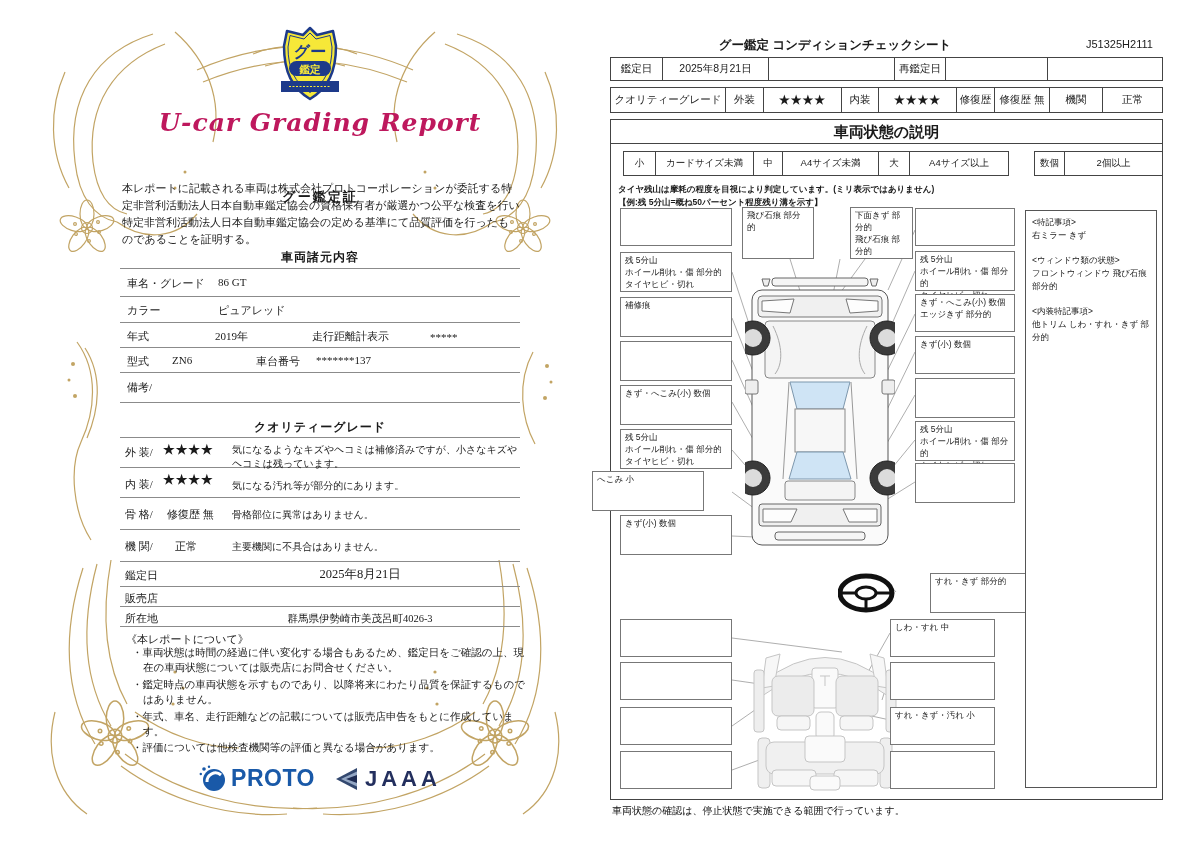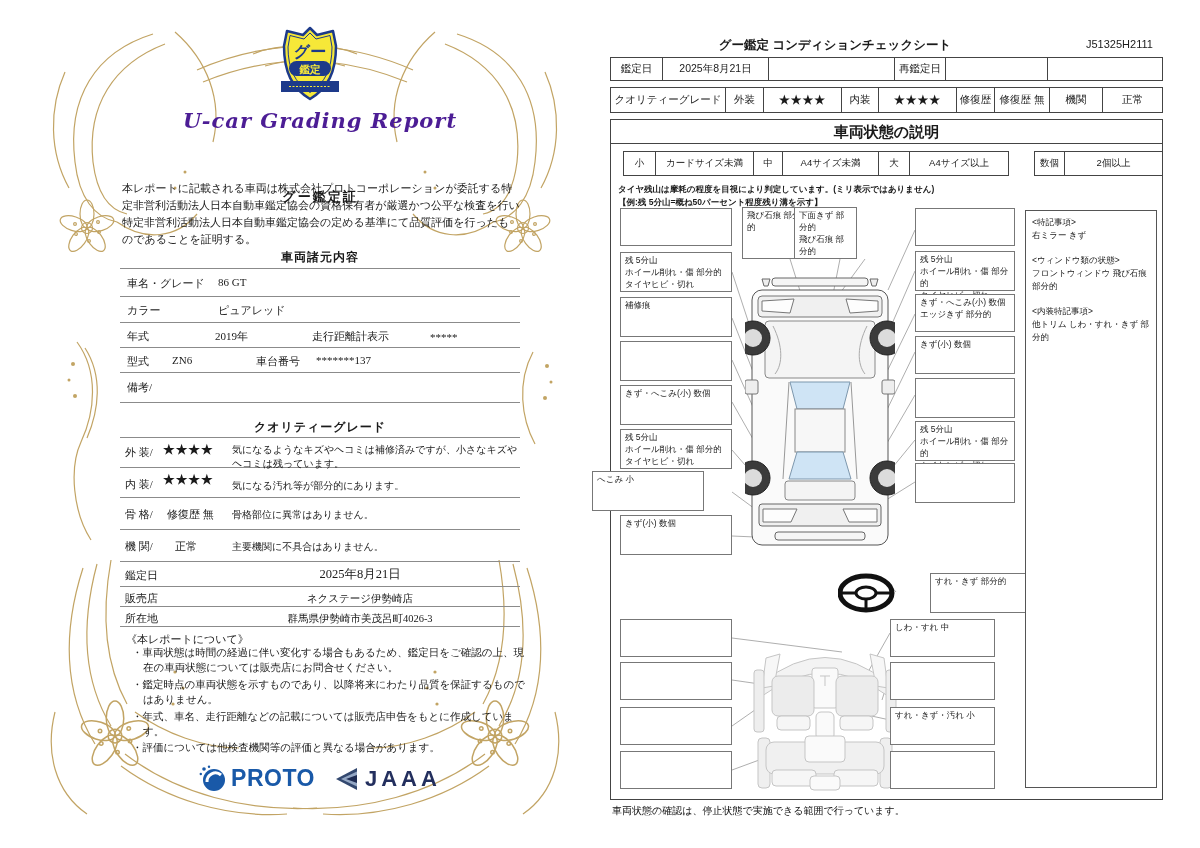--- a/index.html
+++ b/index.html
@@ -2,21 +2,21 @@
 <html><head>
 <meta charset="utf-8">
 <style>
   html,body{margin:0;padding:0;background:#fff;}
   .canvas{position:relative;width:1200px;height:848px;background:#fff;overflow:hidden;
           font-family:"Liberation Sans",sans-serif;color:#1a1a1a;}
   .abs{position:absolute;}
   
   .serif{font-family:"Liberation Serif",serif;}
   .cert-title{font-family:"DejaVu Serif",serif;font-style:italic;font-weight:bold;
-              font-size:21px;color:#4c1d95;text-align:center;letter-spacing:1px;}
+              font-size:25px;color:#be185d;text-align:center;letter-spacing:1px;}
   .cert-sub{font-weight:bold;font-size:13px;text-align:center;letter-spacing:2px;margin-top:32px;}
   .cert-intro{font-size:11px;line-height:1.55;text-align:left;}
   .sec-head{font-weight:bold;font-size:12px;text-align:center;letter-spacing:1px;}
   .rule{position:absolute;height:0;border-top:1px solid #8b8b8b;}
   .lbl{font-size:11px;}
   .val{font-size:11px;}
   .stars{font-size:13px;font-weight:bold;letter-spacing:1px;}
   .desc{font-size:10px;line-height:1.4;}
   .note-item{font-size:10.5px;line-height:1.42;padding-left:11px;text-indent:-11px;margin-bottom:2px;}
   .logo-text-proto{font-size:23px;font-weight:800;color:#1959a8;letter-spacing:0.5px;}
@@ -162,21 +162,20 @@
   <div class="abs lbl serif" style="left:125px;top:507px">骨 格/</div>
   <div class="abs val serif" style="left:167px;top:507px">修復歴 無</div>
   <div class="abs desc serif" style="left:232px;top:508px;width:288px">骨格部位に異常はありません。</div>
   <div class="abs lbl serif" style="left:125px;top:539px">機 関/</div>
   <div class="abs val serif" style="left:175px;top:539px">正常</div>
   <div class="abs desc serif" style="left:232px;top:540px;width:288px">主要機関に不具合はありません。</div>
 
   <div class="abs lbl serif" style="left:125px;top:568px">鑑定日</div>
   <div class="abs serif" style="left:200px;top:566px;width:320px;text-align:center;font-size:12.5px">2025年8月21日</div>
   <div class="abs lbl serif" style="left:125px;top:591px">販売店</div>
-  <div class="abs serif" style="left:200px;top:592px;width:320px;text-align:center;font-size:10.5px">ネクステージ伊勢崎店</div>
   <div class="abs lbl serif" style="left:125px;top:611px">所在地</div>
   <div class="abs serif" style="left:200px;top:612px;width:320px;text-align:center;font-size:10.5px">群馬県伊勢崎市美茂呂町4026-3</div>
 
   <div class="abs serif" style="left:126px;top:632px;font-size:11px">《本レポートについて》</div>
   <div class="abs" style="left:132px;top:646px;width:394px">
     <div class="note-item serif">・車両状態は時間の経過に伴い変化する場合もあるため、鑑定日をご確認の上、現在の車両状態については販売店にお問合せください。</div>
     <div class="note-item serif">・鑑定時点の車両状態を示すものであり、以降将来にわたり品質を保証するものではありません。</div>
     <div class="note-item serif">・年式、車名、走行距離などの記載については販売店申告をもとに作成しています。</div>
     <div class="note-item serif">・評価については他検査機関等の評価と異なる場合があります。</div>
   </div>
@@ -349,21 +348,21 @@
 タイヤヒビ・切れ</div>
   <div class="abox" style="left:620px;top:297px;width:112px;height:40px">補修痕</div>
   <div class="abox" style="left:620px;top:341px;width:112px;height:40px"></div>
   <div class="abox" style="left:620px;top:385px;width:112px;height:40px">きず・へこみ(小) 数個</div>
   <div class="abox" style="left:620px;top:429px;width:112px;height:40px">残 5分山
 ホイール削れ・傷 部分的
 タイヤヒビ・切れ</div>
   <div class="abox" style="left:592px;top:471px;width:112px;height:40px">へこみ 小</div>
   <div class="abox" style="left:620px;top:515px;width:112px;height:40px">きず(小) 数個</div>
   <div class="abox" style="left:742px;top:207px;width:72px;height:52px">飛び石痕 部分的</div>
-  <div class="abox" style="left:794px;top:207px;width:63px;height:52px">下面きず 部分的
+  <div class="abox" style="left:850px;top:207px;width:63px;height:52px">下面きず 部分的
 飛び石痕 部分的</div>
   <div class="abox" style="left:915px;top:208px;width:100px;height:38px"></div>
   <div class="abox" style="left:915px;top:251px;width:100px;height:40px">残 5分山
 ホイール削れ・傷 部分的
 タイヤヒビ・切れ</div>
   <div class="abox" style="left:915px;top:294px;width:100px;height:38px">きず・へこみ(小) 数個
 エッジきず 部分的</div>
   <div class="abox" style="left:915px;top:336px;width:100px;height:38px">きず(小) 数個</div>
   <div class="abox" style="left:915px;top:378px;width:100px;height:40px"></div>
   <div class="abox" style="left:915px;top:421px;width:100px;height:40px">残 5分山

